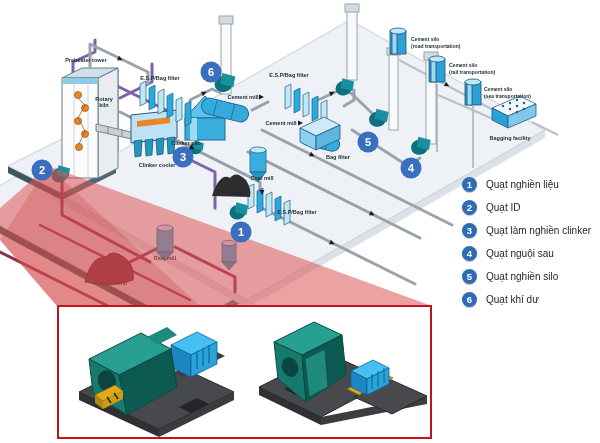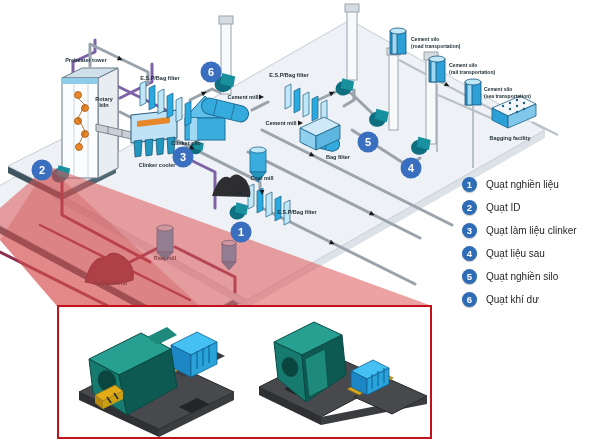--- a/index.html
+++ b/index.html
@@ -314,25 +314,25 @@
   <div class="legend-row">
     <div class="legend-circle">1</div>
     <div class="legend-label">Quạt nghiền liệu</div>
   </div>
   <div class="legend-row">
     <div class="legend-circle">2</div>
     <div class="legend-label">Quạt ID</div>
   </div>
   <div class="legend-row">
     <div class="legend-circle">3</div>
-    <div class="legend-label">Quạt làm liệu clinker</div>
+    <div class="legend-label">Quạt làm nghiền clinker</div>
   </div>
   <div class="legend-row">
     <div class="legend-circle">4</div>
-    <div class="legend-label">Quạt liệu sau</div>
+    <div class="legend-label">Quạt nguội sau</div>
   </div>
   <div class="legend-row">
     <div class="legend-circle">5</div>
     <div class="legend-label">Quạt nghiền silo</div>
   </div>
   <div class="legend-row">
     <div class="legend-circle">6</div>
     <div class="legend-label">Quạt khí dư</div>
   </div>
 </div>

